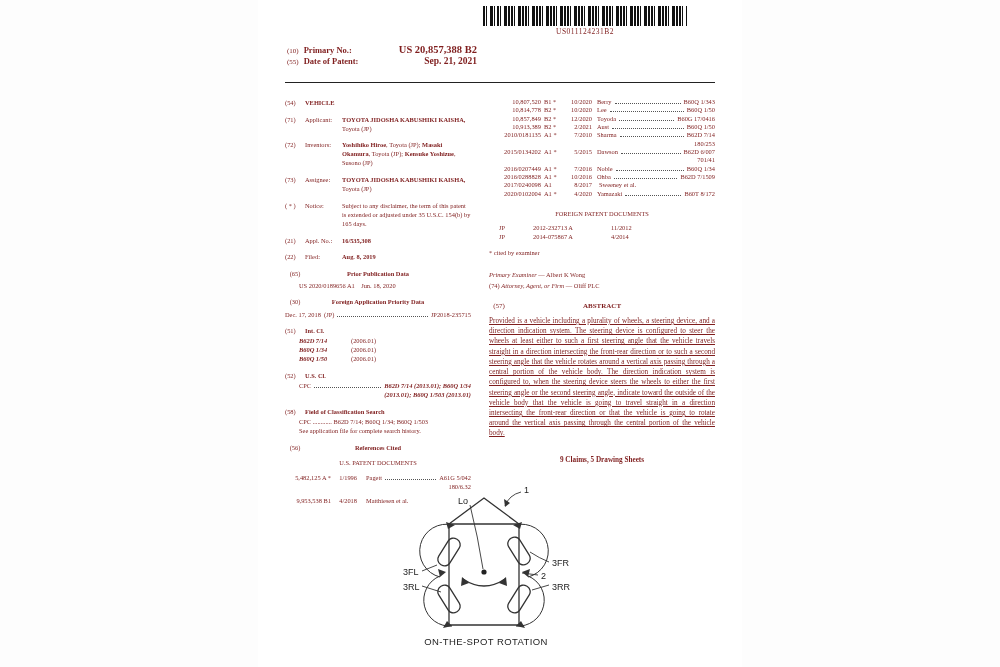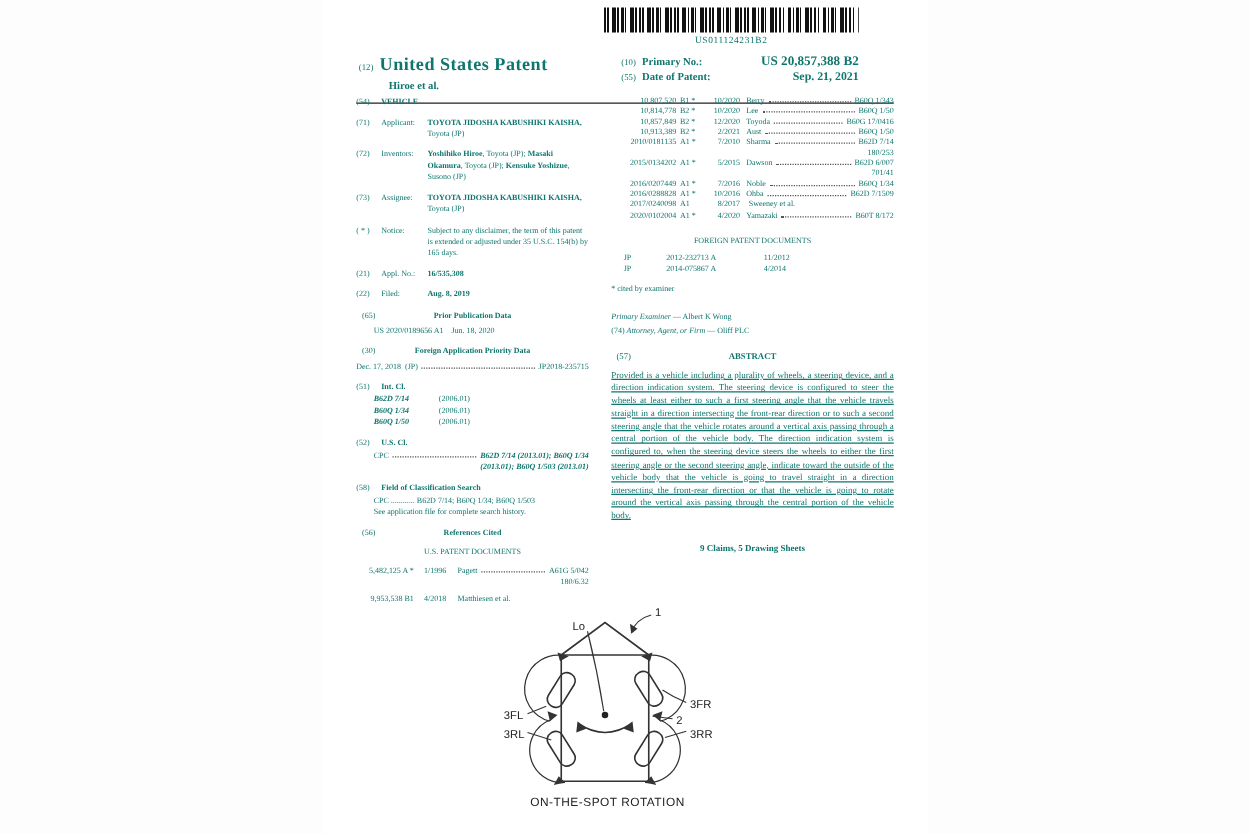--- a/index.html
+++ b/index.html
@@ -1,17 +1,17 @@
 <!DOCTYPE html>
 <html><head>
 <meta charset="utf-8">
 <style>
   html,body{margin:0;padding:0;background:#fdfdfd;}
   .canvas{position:relative;width:1000px;height:667px;background:#fdfdfd;overflow:hidden;
-          font-family:"Liberation Serif","DejaVu Serif",serif;color:#0f766e;}
+          font-family:"Liberation Serif","DejaVu Serif",serif;color:#7f1d1d;}
   .page{position:absolute;left:258px;top:0;width:484px;height:667px;background:#ffffff;}
 
   
   .barcode-wrap{position:absolute;left:225px;top:6px;width:204px;text-align:center;}
   .barcode{height:20px;width:100%;
     background:repeating-linear-gradient(90deg,#111 0 2px,#fff 2px 3px,#111 3px 4px,#fff 4px 7px,#111 7px 10px,#fff 10px 11px,#111 11px 12.5px,#fff 12.5px 14px);}
   .barcode-label{font-size:7.5px;letter-spacing:.5px;margin-top:1px;}
 
   
   .hdr{position:absolute;left:29px;right:55px;top:44px;display:flex;justify-content:space-between;}
@@ -20,21 +20,21 @@
   .us-title{font-size:14.5px;font-weight:bold;letter-spacing:.4px;}
   .author{font-size:8.5px;font-weight:bold;margin:2px 0 0 24px;}
   .hdr-right{text-align:right;min-width:190px;}
   .hr-line{display:flex;align-items:baseline;justify-content:flex-start;margin-bottom:1px;}
   .hr-lbl{font-size:8.5px;font-weight:bold;margin-right:6px;}
   .pat-no{font-size:10.5px;font-weight:bold;margin-left:auto;}
   .pat-date{font-size:9.5px;font-weight:bold;margin-left:auto;padding-left:25px;}
   .rule{position:absolute;left:27px;right:27px;top:82px;border-top:1.4px solid #222;}
 
   
-  .cols{position:absolute;left:27px;right:27px;top:77px;display:flex;}
+  .cols{position:absolute;left:27px;right:27px;top:98px;display:flex;}
   .lcol{width:186px;font-size:6.4px;line-height:1.42;}
   .rcol{width:226px;margin-left:18px;font-size:6.4px;line-height:1.3;}
 
   .field{display:flex;margin-bottom:7.5px;}
   .fcode{width:20px;flex:none;}
   .flabel{width:37px;flex:none;}
   .fval{flex:1;}
   .b{font-weight:bold;}
   .bi{font-weight:bold;font-style:italic;}
   .i{font-style:italic;}
@@ -83,27 +83,20 @@
 
 <div class="canvas">
  <div class="page">
 
   <div class="barcode-wrap">
     <div class="barcode"></div>
     <div class="barcode-label">US011124231B2</div>
   </div>
 
   <div class="hdr">
-    <div class="hdr-left">
-      <div class="t-row">
-        <span class="code-sm">(12)</span>
-        <span class="us-title">United States Patent</span>
-      </div>
-      <div class="author">Hiroe et al.</div>
-    </div>
     <div class="hdr-right">
       <div class="hr-line">
         <span class="code-sm">(10)</span>
         <span class="hr-lbl">Primary No.:</span>
         <span class="pat-no">US 20,857,388 B2</span>
       </div>
       <div class="hr-line">
         <span class="code-sm">(55)</span>
         <span class="hr-lbl">Date of Patent:</span>
         <span class="pat-date">Sep. 21, 2021</span>

